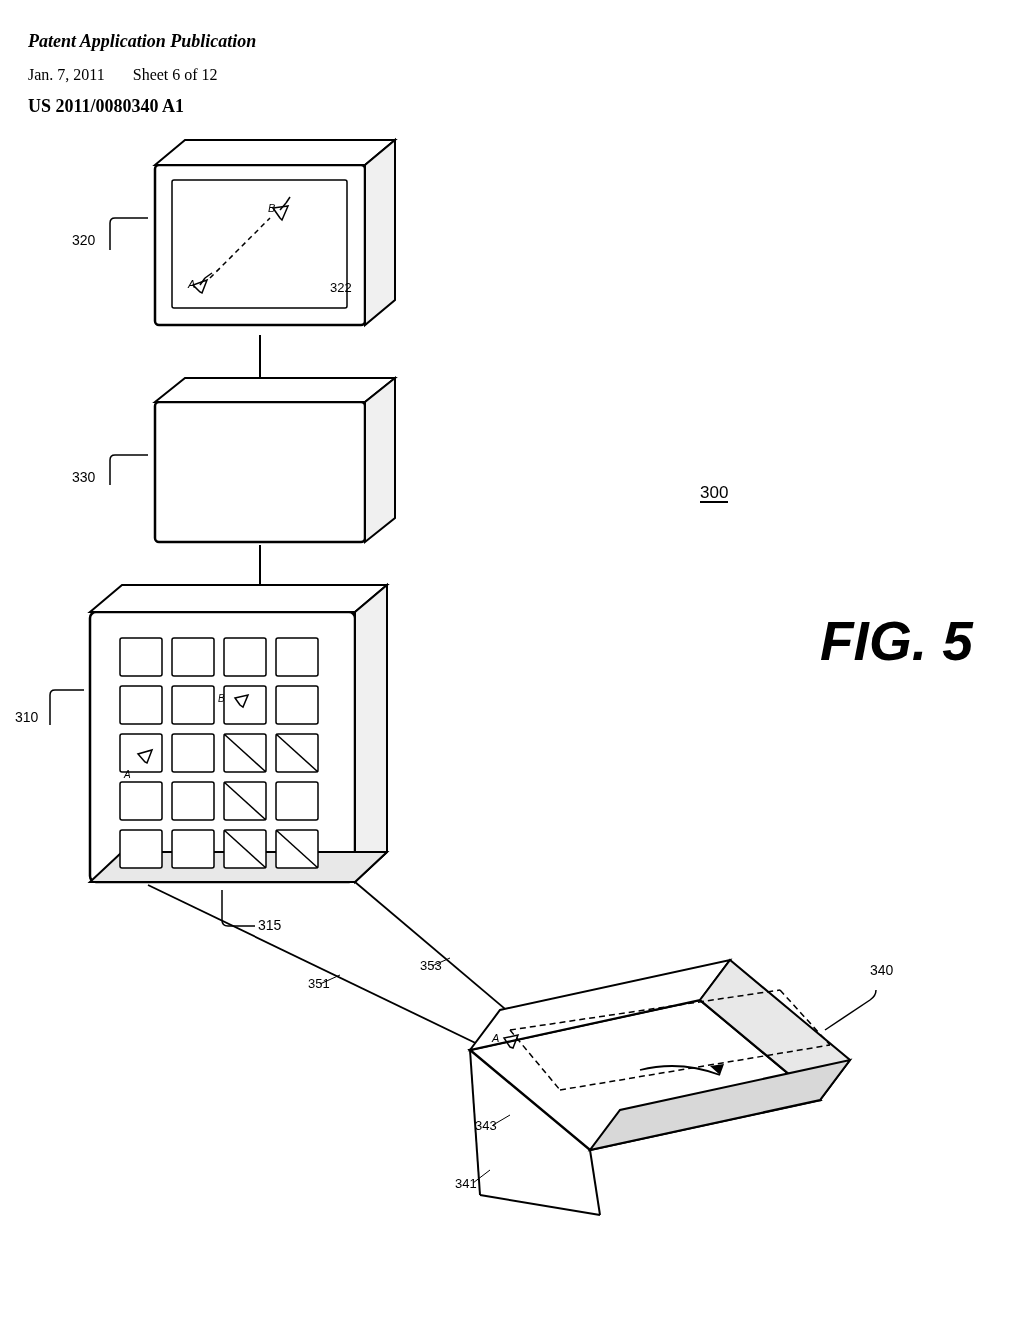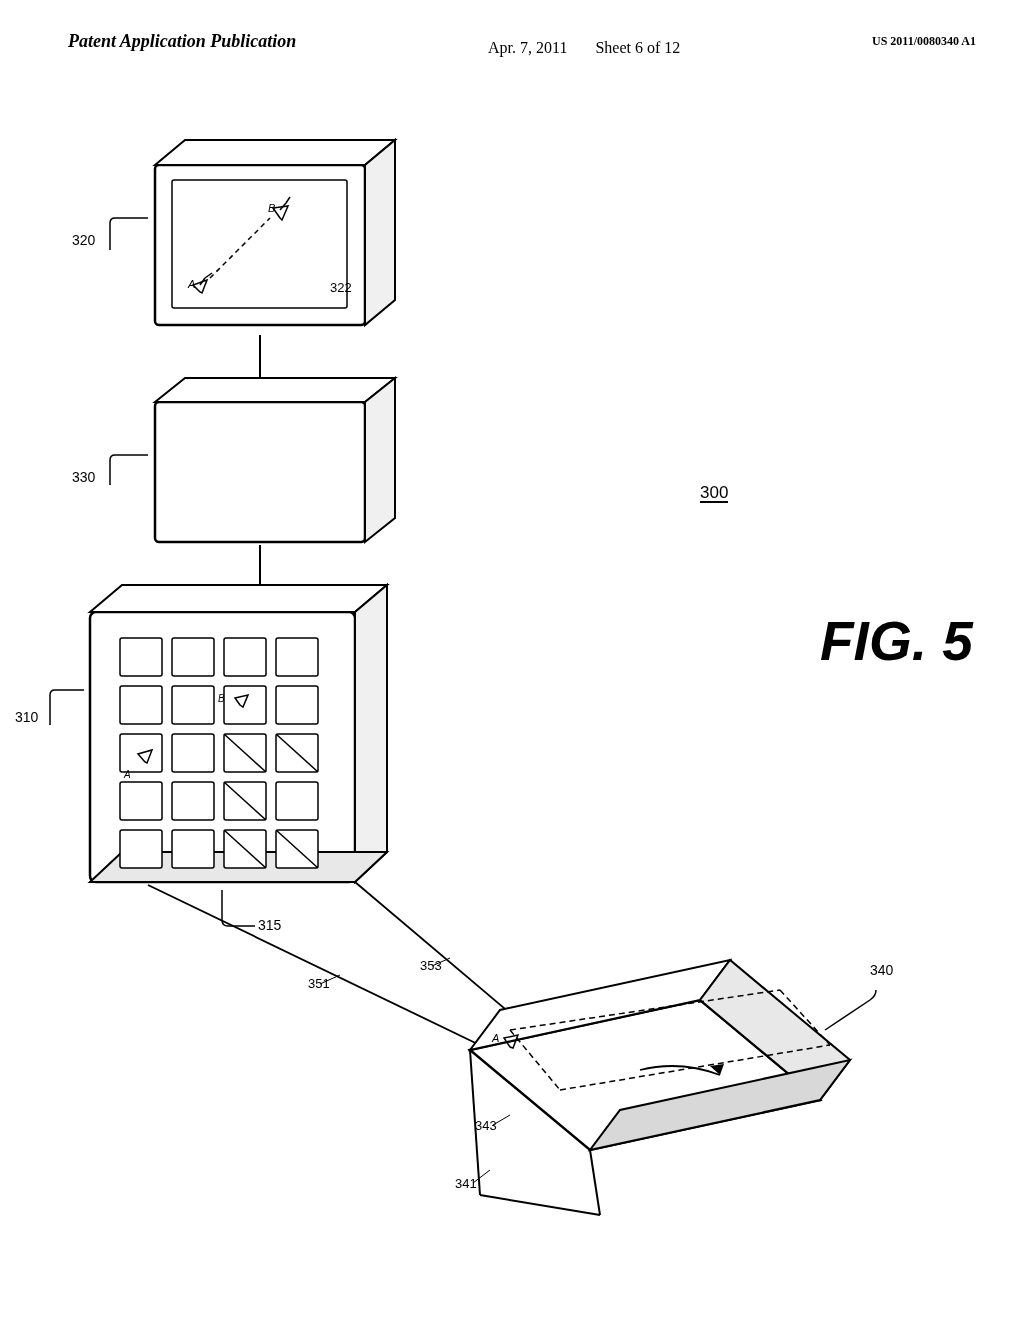--- a/index.html
+++ b/index.html
@@ -10,55 +10,56 @@
       font-family: 'Times New Roman', Times, serif;
       overflow: hidden;
       position: relative;
     }
 
     
     .header {
       display: flex;
       justify-content: space-between;
       align-items: flex-start;
-      padding: 28px 48px 0 68px;
+      padding: 28px 48px 0 28px;
+      flex-direction: column;
     }
     .header-left {
       font-size: 18px;
       font-weight: bold;
       font-style: italic;
       line-height: 1.5;
     }
     .header-center {
       font-size: 16px;
       font-weight: normal;
       margin-top: 6px;
       text-align: center;
       line-height: 1.8;
     }
     .header-right {
-      font-size: 12px;
+      font-size: 18px;
       font-weight: bold;
       margin-top: 6px;
       white-space: nowrap;
     }
 
     
     .diagram-svg {
       width: 100%;
       height: 100%;
     }
   </style>
 </head>
 <body>
 
 <div class="header">
   <div class="header-left">Patent Application Publication</div>
   <div class="header-center">
-    <span>Apr. 7, 2011</span>&nbsp;&nbsp;&nbsp;&nbsp;&nbsp;&nbsp;
+    <span>Jan. 7, 2011</span>&nbsp;&nbsp;&nbsp;&nbsp;&nbsp;&nbsp;
     <span>Sheet 6 of 12</span>
   </div>
   <div class="header-right">US 2011/0080340 A1</div>
 </div>
 
 <svg class="diagram-svg" style="position:absolute;top:130px;left:0;width:1024px;height:1190px;" viewBox="0 0 1024 1190">
 
   <g>
 
     <rect x="155" y="35" width="210" height="160" rx="4" fill="white" stroke="black" stroke-width="2.5"></rect>

